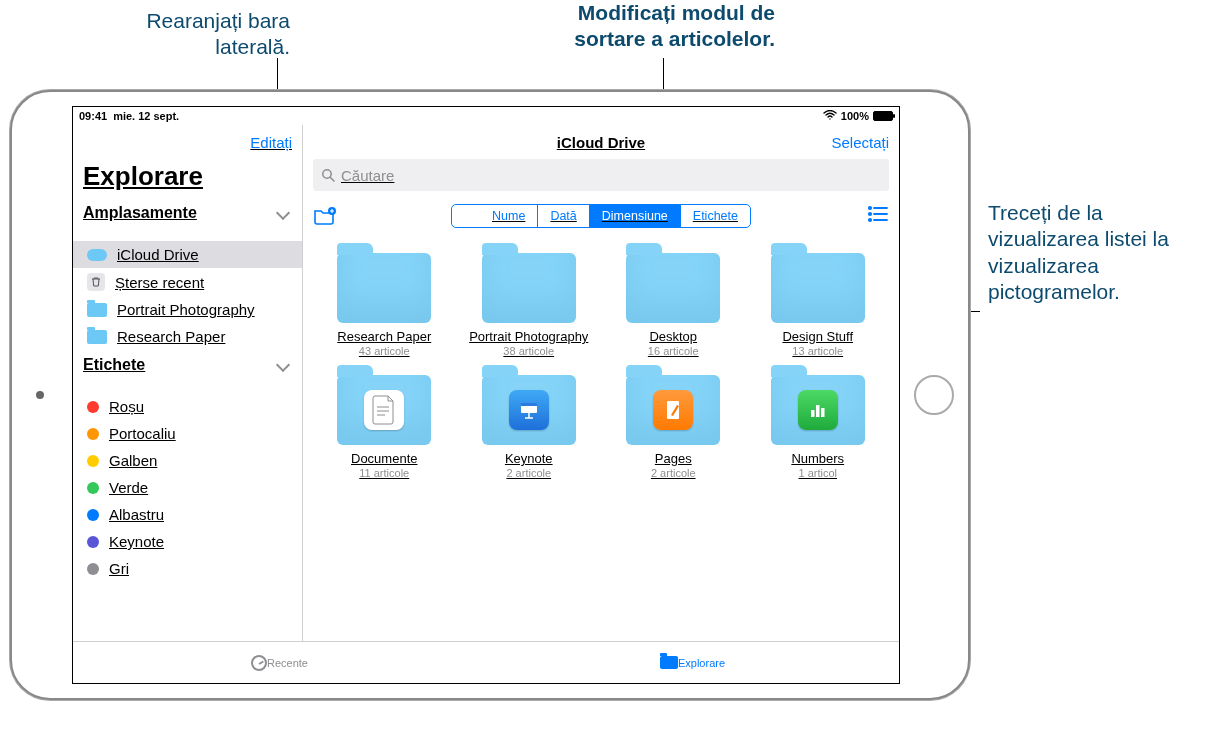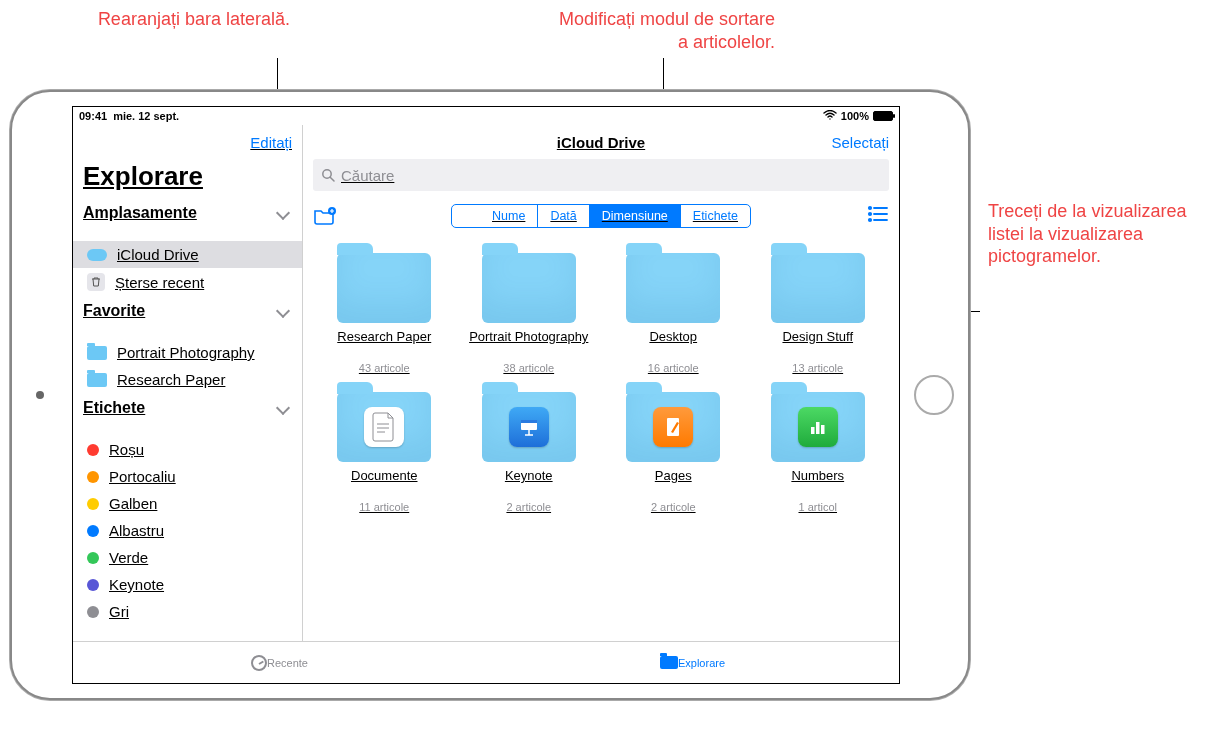--- a/index.html
+++ b/index.html
@@ -8,23 +8,23 @@
     background: #fff;
     width: 1221px;
     height: 755px;
     position: relative;
     overflow: hidden;
   }
 
   
   .callout {
     position: absolute;
-    font-size: 18px;
+    font-size: 21px;
     line-height: 1.25;
-    color: #ef4444;
+    color: #0c4a6e;
     text-align: left;
   }
   .callout.right { text-align: right; }
   .callout-line {
     position: absolute;
     background: #000;
   }
 
   
   .ipad {
@@ -268,21 +268,21 @@
     height:40px;
     border-radius:8px;
     background:#fff;
     box-shadow: 0 1px 2px rgba(0,0,0,0.2);
     display:flex;
     align-items:center;
     justify-content:center;
     font-size:20px;
   }
   .tile-name { font-size:13px; color:#000; }
-  .tile-sub { font-size:11px; color:#8e8e93; margin-top:18px; }
+  .tile-sub { font-size:11px; color:#8e8e93; margin-top:1px; }
 
   
   .tabbar {
     height: 42px;
     border-top: 1px solid #d0d0d0;
     display:flex;
   }
   .tabbar .tab {
     flex:1;
     display:flex;
@@ -311,21 +311,21 @@
     border:1px solid #000;
     border-bottom:none;
     height:8px;
   }
 
 </style>
 </head>
 <body>
 
 <div class="callout right" style="left:75px; top:8px; width:215px;">Rearanjați bara laterală.</div>
-<div class="callout right" style="left:545px; top:8px; width:230px;">Modificați modul de sortare a articolelor.</div>
+<div class="callout right" style="left:545px; top:0; width:230px;font-weight:bold;">Modificați modul de sortare a articolelor.</div>
 <div class="callout" style="left:988px; top:200px; width:220px;">Treceți de la vizualizarea listei la vizualizarea pictogramelor.</div>
 
 <div class="callout-line" style="left:277px; top:58px; width:1px; height:178px;"></div>
 <div class="callout-line" style="left:663px; top:58px; width:1px; height:131px;"></div>
 <div class="bracket" style="left:527px; top:190px; width:273px;"></div>
 <div class="callout-line" style="left:925px; top:311px; width:55px; height:1px;"></div>
 
 <div class="ipad">
   <div class="camera-dot"></div>
   <div class="home-button"></div>
@@ -364,24 +364,20 @@
         </div>
         <div class="sb-item">
           <span class="trash-box">
             <svg width="12" height="12" viewBox="0 0 12 12">
                 <path d="M2 3h8M4 3V2h4v1M3 3l.7 7h4.6L9 3" stroke="#555" fill="none" stroke-width="1"></path>
               </svg>
           </span>
           <span>Șterse recent</span>
         </div>
 
-        <div class="section-header">
-          <span>Favorite</span>
-          <span class="chevron"></span>
-        </div>
         <div class="sb-item">
           <span class="folder-mini"></span>
           <span>Portrait Photography</span>
         </div>
         <div class="sb-item">
           <span class="folder-mini"></span>
           <span>Research Paper</span>
         </div>
 
         <div class="section-header">
@@ -395,26 +391,26 @@
             </div>
             <div class="sb-item">
               <span class="tag-dot" style="background:#ff9500"></span>
     <span>Portocaliu</span>
             </div>
             <div class="sb-item">
               <span class="tag-dot" style="background:#ffcc00"></span>
     <span>Galben</span>
             </div>
             <div class="sb-item">
+              <span class="tag-dot" style="background:#34c759"></span>
+    <span>Verde</span>
+            </div>
+            <div class="sb-item">
               <span class="tag-dot" style="background:#007aff"></span>
     <span>Albastru</span>
-            </div>
-            <div class="sb-item">
-              <span class="tag-dot" style="background:#34c759"></span>
-    <span>Verde</span>
             </div>
             <div class="sb-item">
               <span class="tag-dot" style="background:#5856d6"></span>
     <span>Keynote</span>
             </div>
             <div class="sb-item">
               <span class="tag-dot" style="background:#8e8e93"></span>
     <span>Gri</span>
             </div>
           </div>

